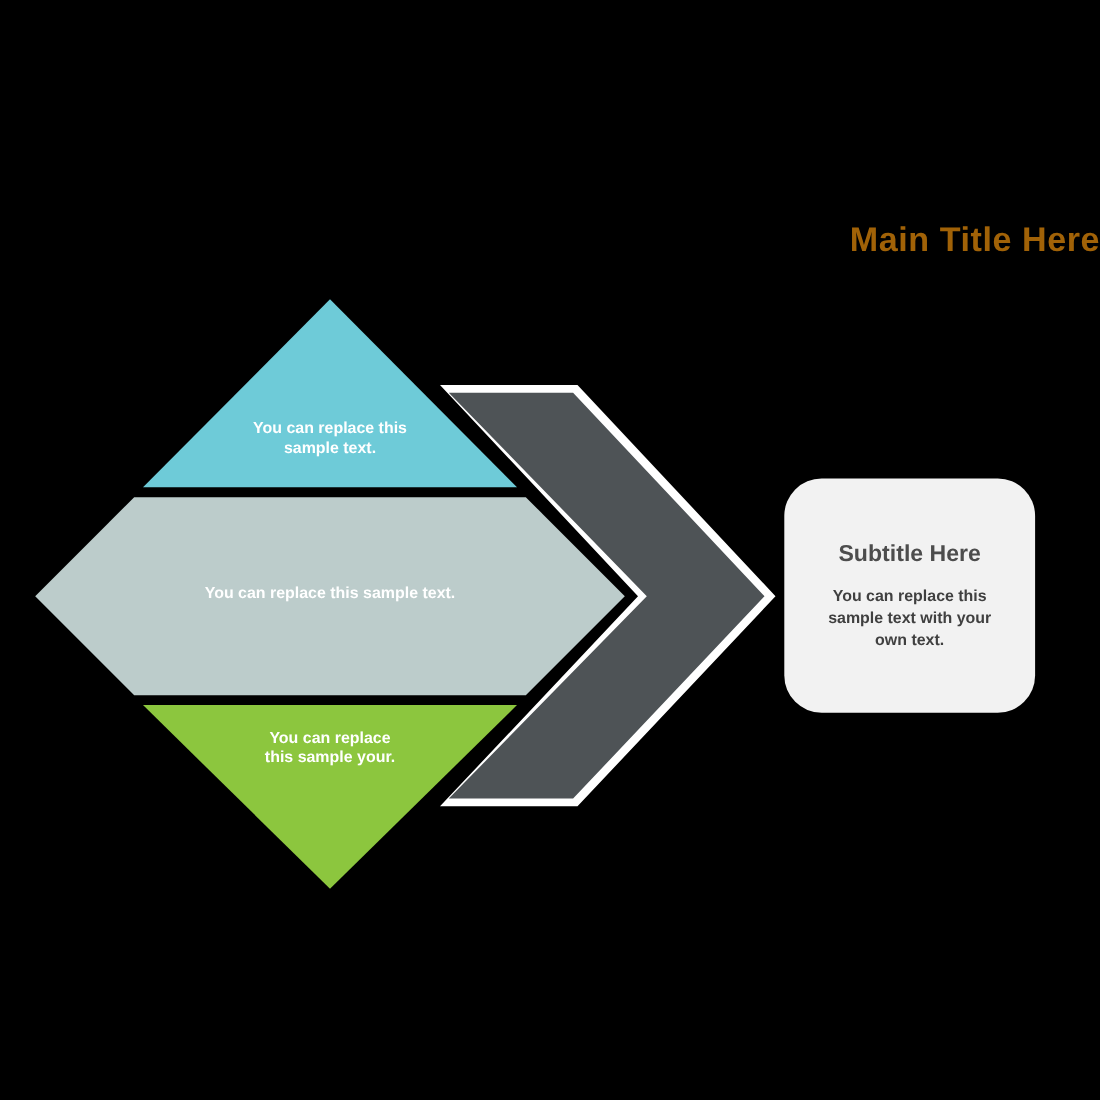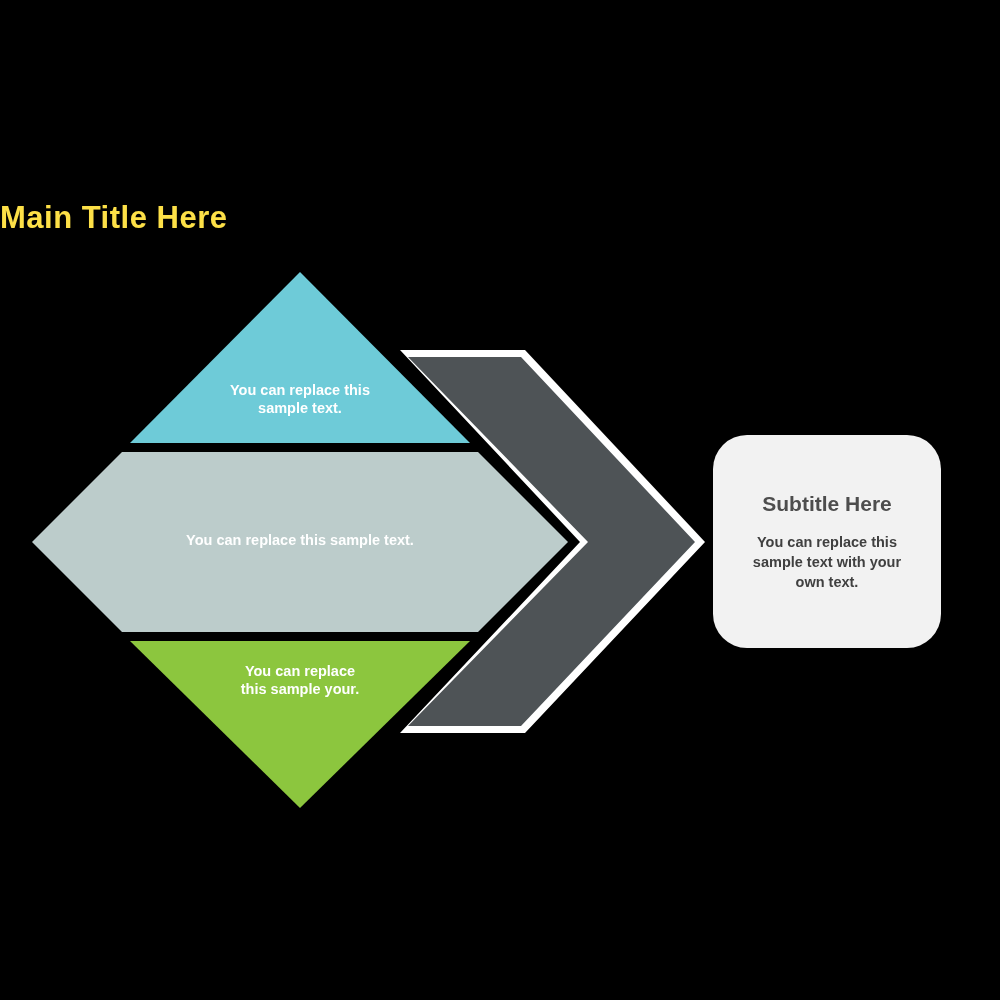--- a/index.html
+++ b/index.html
@@ -34,22 +34,22 @@
     color: #ffffff;
     font-weight: bold;
     line-height: 1.22;
     white-space: pre-line;
   }
   #main-title {
     position: absolute;
     left: 0;
     top: 200px;
     width: 1000px;
-    text-align: left;
-    color: #fde047;
+    text-align: right;
+    color: #a16207;
     font-size: 31px;
     font-weight: bold;
     letter-spacing: 0.5px;
   }
   #top-label {
     left: 175px;
     top: 382px;
     width: 250px;
     font-size: 14.5px;
   }

